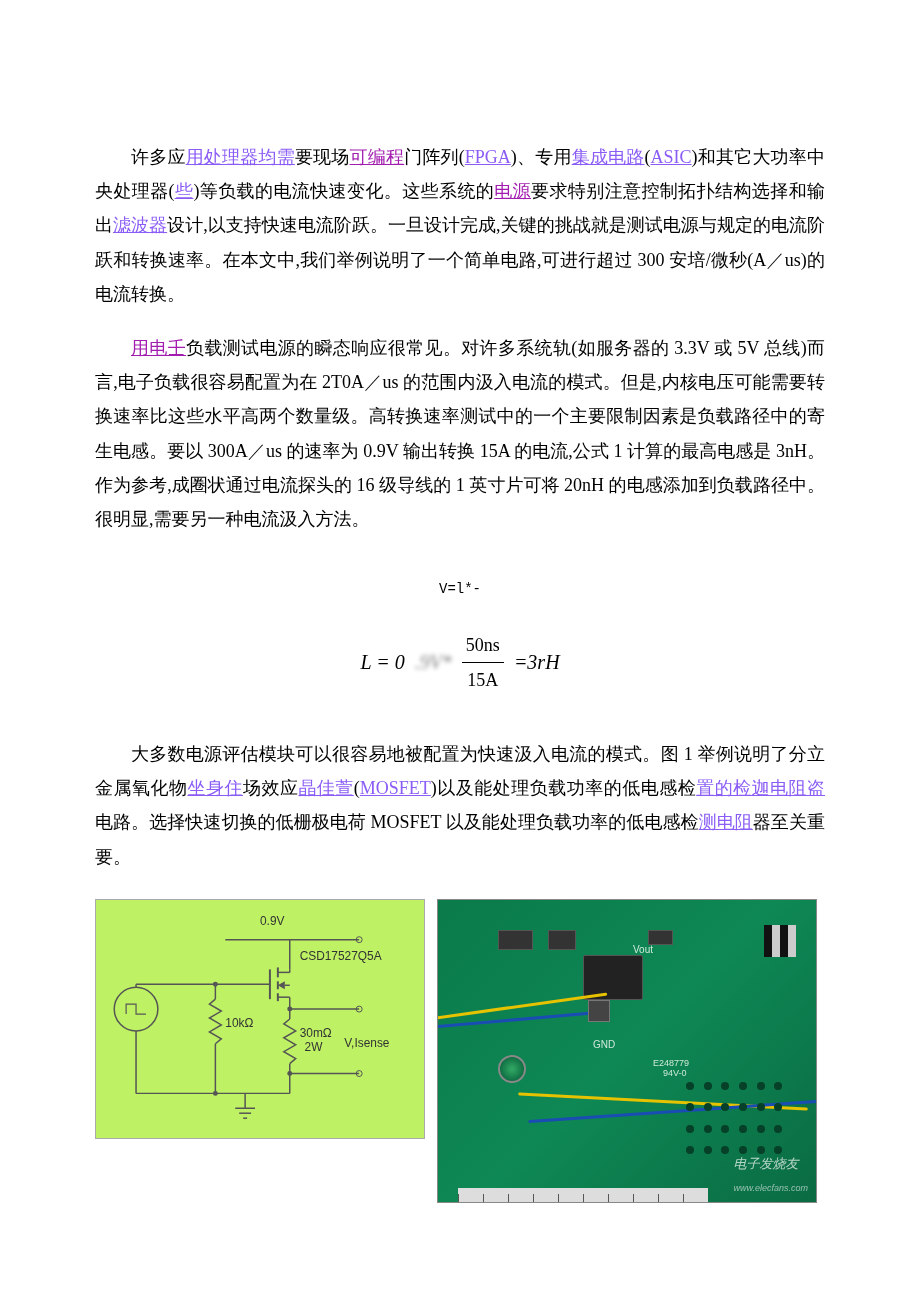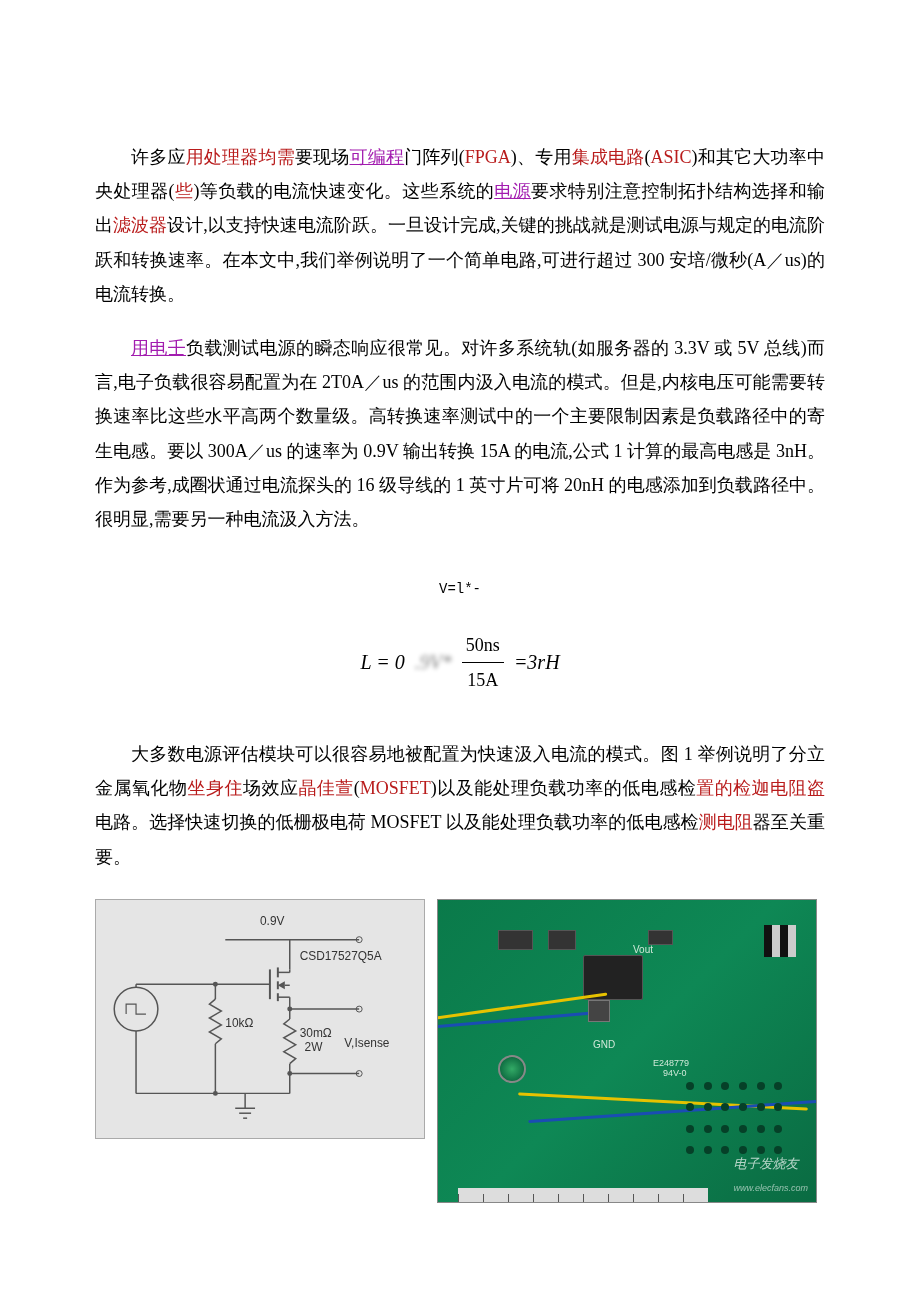--- a/index.html
+++ b/index.html
@@ -17,21 +17,22 @@
       padding: 140px 95px 60px 95px;
     }
     p {
       margin-bottom: 20px;
       text-align: justify;
     }
     .indent {
       text-indent: 2em;
     }
     .link {
-      color: #b91c1c;
+      color: #8b5cf6;
+      text-decoration: underline;
     }
     .blue {
       color: #a21caf;
       text-decoration: underline;
     }
     .formula-block {
       text-align: center;
       margin: 40px 0;
       font-family: "Times New Roman", serif;
     }
@@ -69,21 +70,21 @@
     .figure-row {
       display: flex;
       gap: 12px;
       margin-top: 25px;
       align-items: flex-start;
     }
     .schematic {
       width: 330px;
       height: 240px;
       border: 1px solid #aaa;
-      background: #e5e5e5;
+      background: #bef264;
       position: relative;
     }
     .schematic svg {
       width: 100%;
       height: 100%;
     }
     .schematic-label {
       font-family: Arial, sans-serif;
       font-size: 12px;
       fill: #333;

